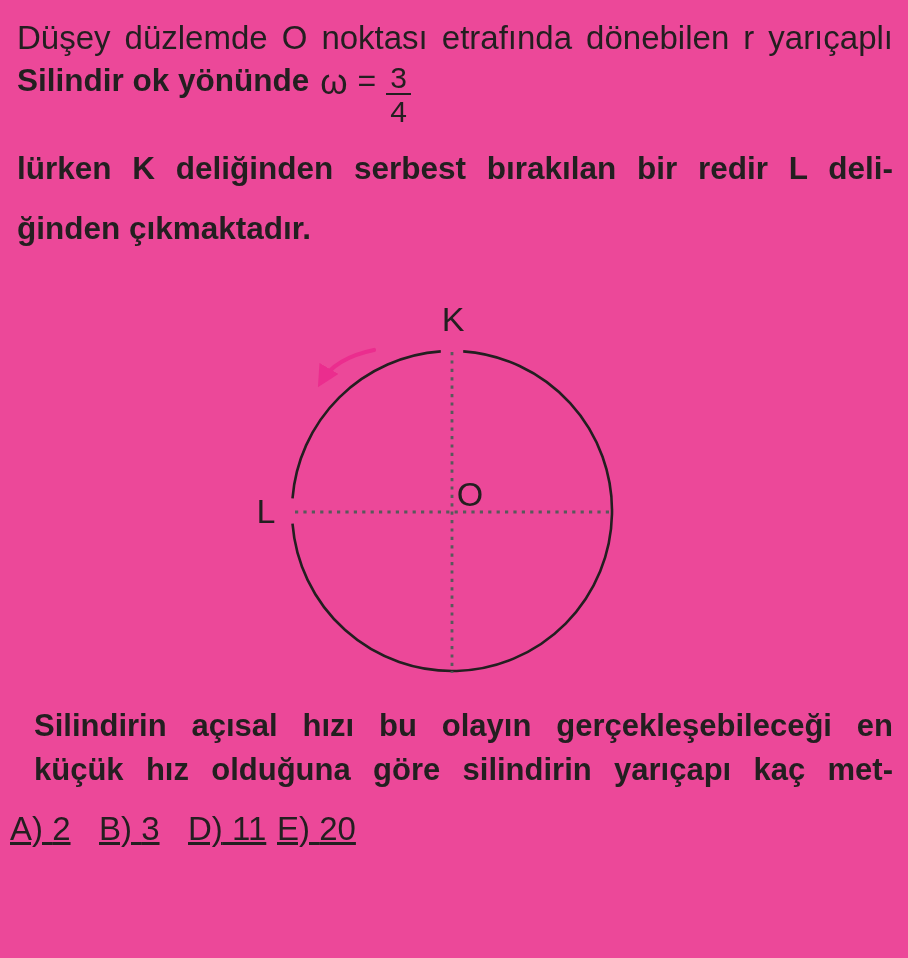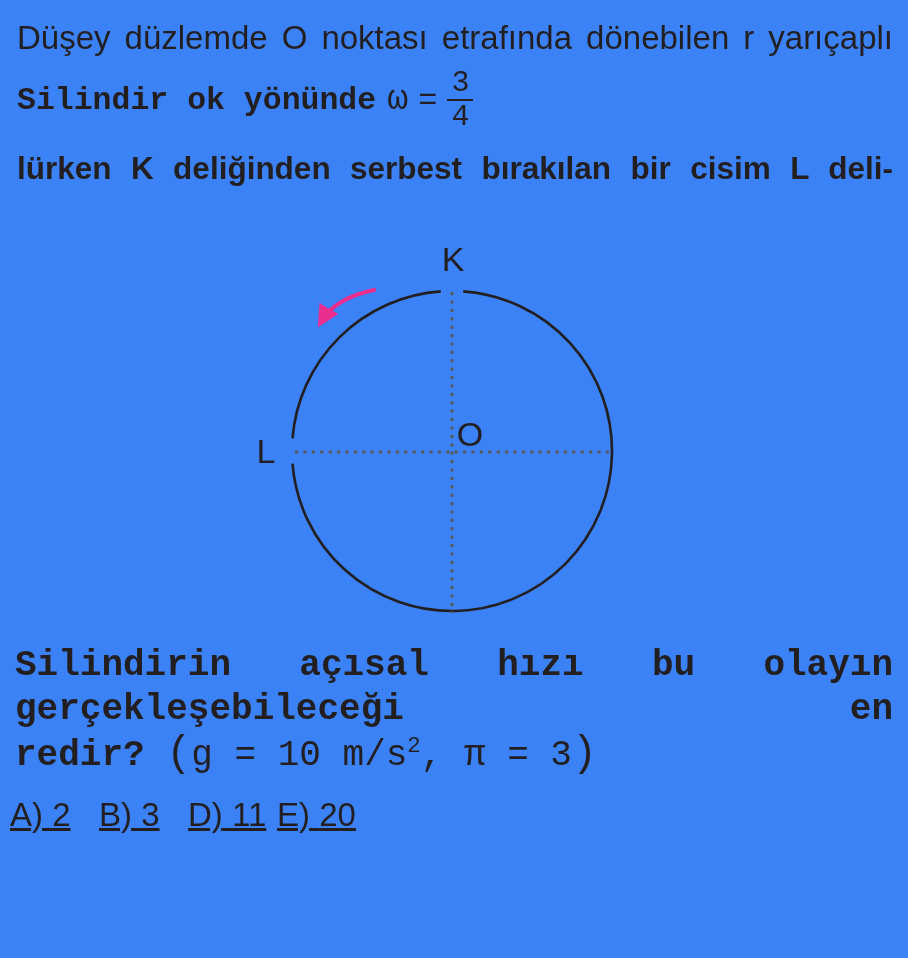--- a/index.html
+++ b/index.html
@@ -1,43 +1,41 @@
 <!DOCTYPE html>
 <html><head>
 <meta charset="utf-8">
 <style>
   html,body{margin:0;padding:0;background:#ffffff;}
   .page{
     position:relative;
     width:908px;height:958px;
-    background:#3b82f6;
+    background:#ec4899;
     overflow:hidden;
     font-family:"Liberation Sans","DejaVu Sans",sans-serif;
     color:#231f20;
   }
   
   .intro{
     margin:13px 15px 0 17px;
     font-size:33px;
     line-height:49px;
     font-weight:400;
   }
   .jline{text-align:justify;text-align-last:justify;}
   
   .setup{
     margin:0 15px 0 17px;
     font-size:31.5px;
     font-weight:700;
   }
   .setup-l1{
     display:flex;
-    align-items:center;
     height:76px;
     white-space:pre;
-    font-family:Liberation Mono, monospace;
   }
   .setup-l2,.setup-l3{line-height:60px;}
   .math-omega{font-weight:400;font-size:35px;margin-left:11px;}
   .math-eq{font-weight:400;font-size:32px;margin:0 10px;}
   .frac{
     display:inline-flex;
     flex-direction:column;
     align-items:center;
     font-weight:400;
     font-size:30px;
@@ -48,25 +46,24 @@
   .frac .num{padding:0 4px;}
   
   .diagram{
     position:relative;
     margin-top:33px;
     width:908px;height:405px;
   }
   .diagram svg{display:block;}
   
   .question{
-    margin:8px 15px 0 15px;
-    font-size:36px;
+    margin:8px 15px 0 34px;
+    font-size:31px;
     font-weight:700;
     line-height:44px;
-    font-family:Liberation Mono, monospace;
   }
   .q-l3{text-align:left;font-weight:700;}
   .given{font-weight:400;}
   .given .paren{font-size:1.16em;}
   .given sup{font-size:0.62em;vertical-align:super;line-height:0;}
   
   .options{
     margin:17px 15px 0 10px;
     display:flex;
     font-size:33px;
@@ -89,21 +86,22 @@
   <div class="setup">
     <div class="setup-l1">
       <span>Silindir ok yönünde</span>
       <span class="math-omega">ω</span>
       <span class="math-eq">=</span>
       <span class="frac">
         <span class="num">3</span>
         <span class="den">4</span>
       </span>
     </div>
-    <div class="setup-l2 jline">lürken K deliğinden serbest bırakılan bir cisim L deli-</div>
+    <div class="setup-l2 jline">lürken K deliğinden serbest bırakılan bir redir L deli-</div>
+    <div class="setup-l3">ğinden çıkmaktadır.</div>
   </div>
 
   <div class="diagram">
     <svg width="908" height="405" viewBox="0 0 908 405">
       <defs>
         <marker id="arrowhead" viewBox="0 0 10 10" refX="7.2" refY="5" markerWidth="5.2" markerHeight="5.2" orient="auto-start-reverse">
           <path d="M0 0 L10 5 L0 10 z" fill="#EB2D8E"></path>
         </marker>
       </defs>
 
@@ -116,21 +114,21 @@
       <path d="M 374 59 Q 335 67 321 91" fill="none" stroke="#EB2D8E" stroke-width="4.2" stroke-linecap="round" marker-end="url(#arrowhead)"></path>
 
       <text x="453" y="40" text-anchor="middle" font-size="34" fill="#231f20">K</text>
       <text x="266" y="232" text-anchor="middle" font-size="34" fill="#231f20">L</text>
       <text x="470" y="215" text-anchor="middle" font-size="34" fill="#231f20">O</text>
     </svg>
   </div>
 
   <div class="question">
     <div class="jline">Silindirin açısal hızı bu olayın gerçekleşebileceği en</div>
-    <div class="q-l3"><span>redir?</span> <span class="given"><span class="paren">(</span><span>g = 10 m/s</span><sup>2</sup><span>, π = 3</span><span class="paren">)</span></span></div>
+    <div class="jline">küçük hız olduğuna göre silindirin yarıçapı kaç met-</div>
   </div>
 
   <div class="options">
     <span class="opt"><span>A)</span> <span>2</span></span>
     <span class="opt"><span>B)</span> <span>3</span></span>
     <span class="opt"><span>D)</span> <span>11</span></span>
     <span class="opt"><span>E)</span> <span>20</span></span>
   </div>
 
 </div>

